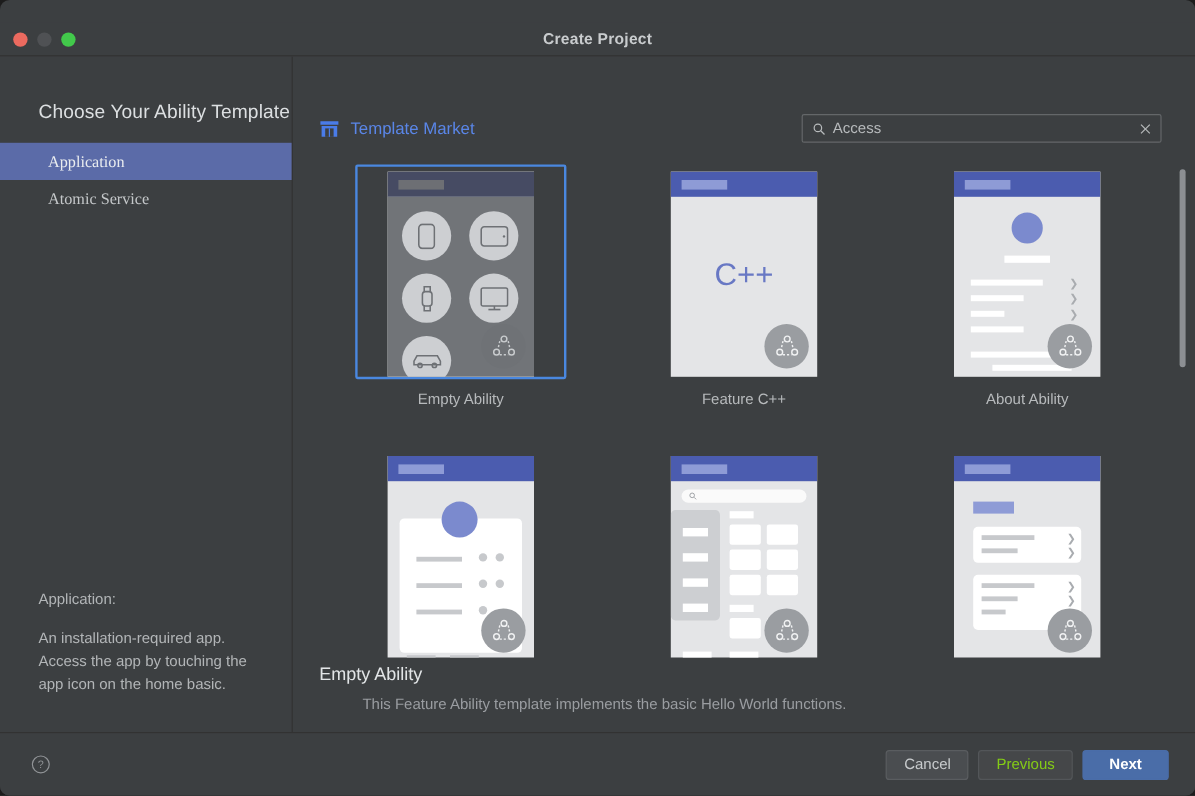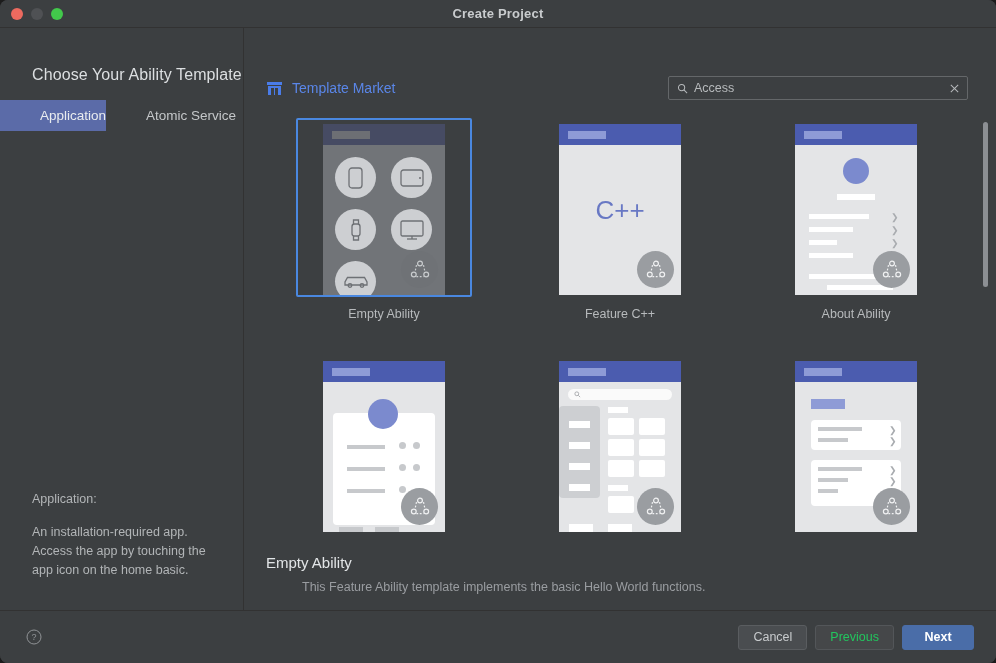--- a/index.html
+++ b/index.html
@@ -17,21 +17,21 @@
     overflow: hidden;
     display: flex; flex-direction: column;
   }
 
   
   .titlebar {
     height: 28px; flex: 0 0 28px;
     background: #3c3f41;
     border-bottom: 1px solid #323232;
     position: relative;
-    display: flex; align-items: center;
+    display: flex; align-items: center; margin-top: 19px;
   }
   .traffic { display: flex; gap: 8px; margin-left: 11px; }
   .light { width: 12px; height: 12px; border-radius: 50%; }
   .light.close { background: #ec6a5f; }
   .light.min   { background: #4f5154; }
   .light.max   { background: #42c94b; }
   .win-title {
     position: absolute; left: 0; right: 0; text-align: center;
     font-size: 13px; font-weight: bold; color: #c9ccce;
     letter-spacing: .2px;
@@ -44,21 +44,21 @@
   .left {
     width: 244px; flex: 0 0 244px;
     border-right: 1px solid #323232;
     display: flex; flex-direction: column;
     padding-top: 38px;
   }
   .pane-title {
     font-size: 16px; color: #dcdfe1; padding: 0 0 16px 32px;
     letter-spacing: .1px;
   }
-  .list { display: flex; flex-direction: row; }
+  .list { display: flex; flex-direction: column; font-family: Liberation Serif, serif; }
   .list-item {
     height: 31px; display: flex; align-items: center;
     padding-left: 40px; font-size: 13.5px; color: #c4c7c9;
   }
   .list-item.selected { background: #5b6ba8; color: #e9ecef; }
   .left-spacer { flex: 1 1 auto; }
   .left-desc {
     padding: 0 18px 30px 32px;
     font-size: 12.5px; color: #b2b5b7; line-height: 19px;
   }
@@ -193,21 +193,21 @@
   .help-icon { width: 16px; height: 16px; cursor: pointer; }
   .btns { margin-left: auto; display: flex; align-items: center; gap: 8px; }
   .btn {
     height: 25px; min-width: 68px; padding: 0 14px;
     border-radius: 3px; border: 1px solid #5a5d60;
     background: #4a4d50; color: #c8cbcd;
     font-size: 12.5px; font-family: "Liberation Sans", sans-serif;
     display: flex; align-items: center; justify-content: center;
     cursor: pointer;
   }
-  .btn.disabled { color: #22c55e; background: #454749; border-color: #535659; cursor: default; }
+  .btn.disabled { color: #84cc16; background: #454749; border-color: #535659; cursor: default; }
   .btn.primary { background: #4a6da8; border-color: #4a6da8; color: #ffffff; min-width: 72px; font-weight: bold; }
   .watermark {
     position: absolute; right: 14px; top: 50%;
     transform: translateY(-50%);
     font-size: 19px; color: rgba(215,218,221,.45);
     pointer-events: none; white-space: nowrap;
   }
 </style>
 </head>
 <body>

